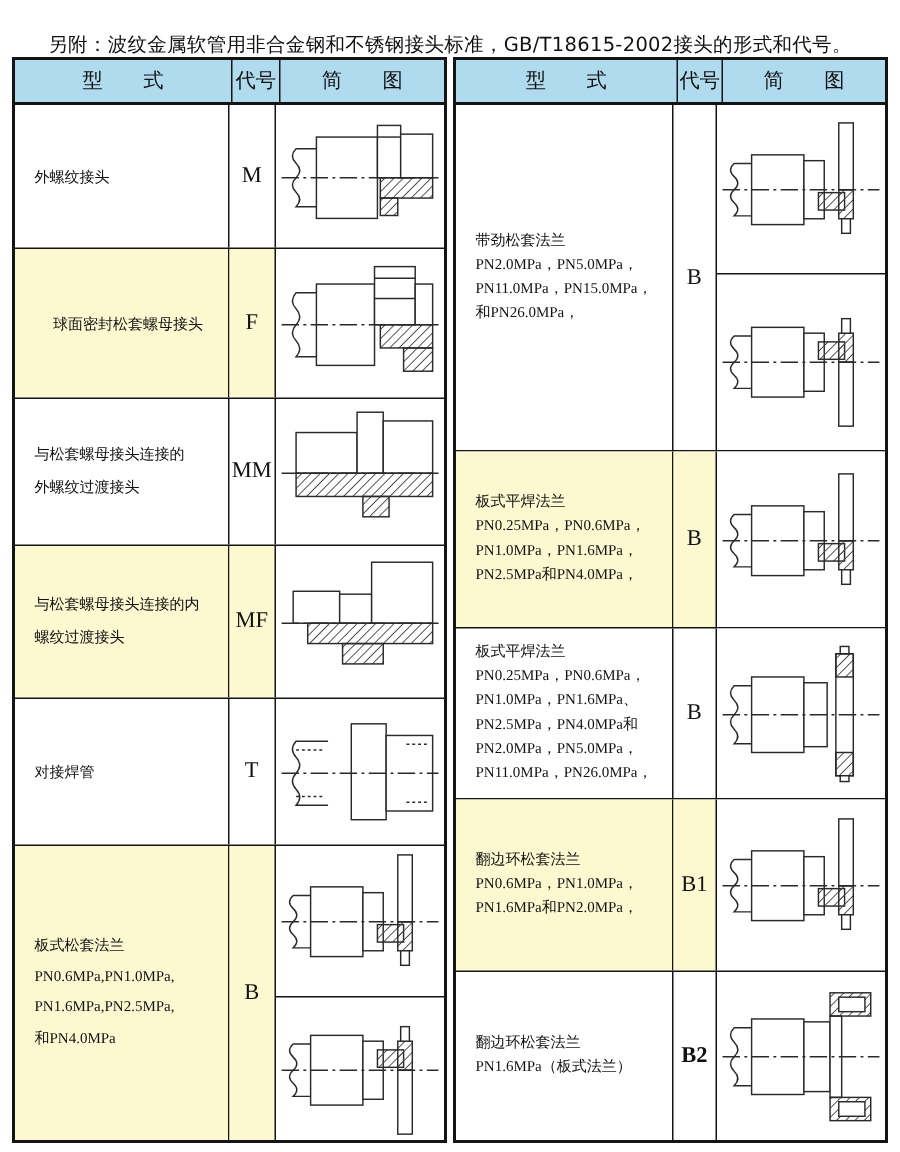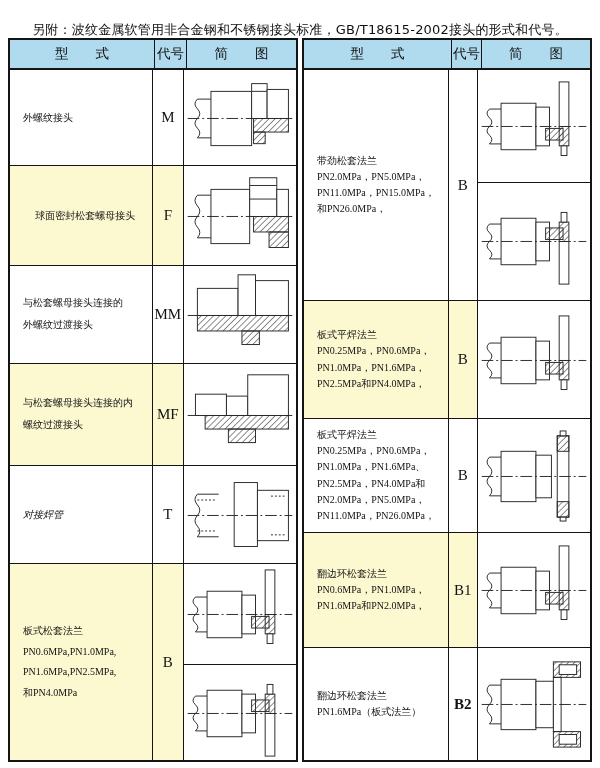--- a/index.html
+++ b/index.html
@@ -41,21 +41,21 @@
   .code-cell{
     border-right:1px solid #141414;display:flex;align-items:center;
     justify-content:center;font-size:15px;
   }
   .diagram-cell{display:flex;flex-direction:column;background:#fff;}
   .sub-diag{display:flex;align-items:center;justify-content:center;box-sizing:border-box;flex:1;}
   .sub-diag + .sub-diag{border-top:1px solid #141414;}
   .half .hl{background:#fcf8d0;}
   .tl{white-space:nowrap;}
   .half-left .multi .tl{line-height:2.05;}
-  .half-left .two .tl{line-height:2.2;font-family:Liberation Mono, monospace;}
+  .half-left .two .tl{line-height:2.2;}
   .half-right .multi .tl{line-height:1.62;}
   svg.diag{display:block;}
 </style>
 </head>
 <body>
 
 <svg width="0" height="0" style="position:absolute">
   <defs>
     <pattern id="hatch" width="4.5" height="4.5" patternUnits="userSpaceOnUse" patternTransform="rotate(45)">
       <line x1="0" y1="0" x2="0" y2="4.5" stroke="#4a4a4a" stroke-width="1.3"></line>
@@ -147,21 +147,21 @@
                 <rect x="42" y="28" width="22" height="20" fill="#fff" stroke="#2a2a2a" stroke-width="1"></rect>
                 <rect x="64" y="6" width="42" height="42" fill="#fff" stroke="#2a2a2a" stroke-width="1"></rect>
                 <rect x="20" y="48" width="86" height="14" fill="url(#hatch)" stroke="#2a2a2a" stroke-width="1"></rect>
                 <rect x="44" y="62" width="28" height="14" fill="url(#hatch)" stroke="#2a2a2a" stroke-width="1"></rect>
                 <line x1="2" y1="48" x2="110" y2="48" stroke="#2a2a2a" stroke-width="1" stroke-dasharray="12 3 2 3"></line>
               </svg>
             </div>
           </div>
         </div>
         <div class="row" style="height: 98px; flex: 0 0 98px;">
-          <div class="cell type-cell" style="width: 145px; font-style: italic;">
+          <div class="cell type-cell" style="width: 145px;">
             <div class="tl">对接焊管</div>
           </div>
           <div class="cell code-cell" style="width: 32px;">T</div>
           <div class="cell diagram-cell" style="flex: 1 1 0%;">
             <div class="sub-diag">
               <svg class="diag" viewBox="0 0 112 95" width="112" height="92">
                 <path d="M34 26 H12 q-5 5.5 0 11 q5 5.5 0 11 q-5 5.5 0 11 q5 5.5 0 11 H34" fill="#fff" stroke="#2a2a2a" stroke-width="1"></path>
                 <line x1="12" y1="32" x2="30" y2="32" stroke="#2a2a2a" stroke-width="1" stroke-dasharray="2 2"></line>
                 <line x1="12" y1="64" x2="30" y2="64" stroke="#2a2a2a" stroke-width="1" stroke-dasharray="2 2"></line>
                 <rect x="50" y="14" width="24" height="66" fill="#fff" stroke="#2a2a2a" stroke-width="1"></rect>

